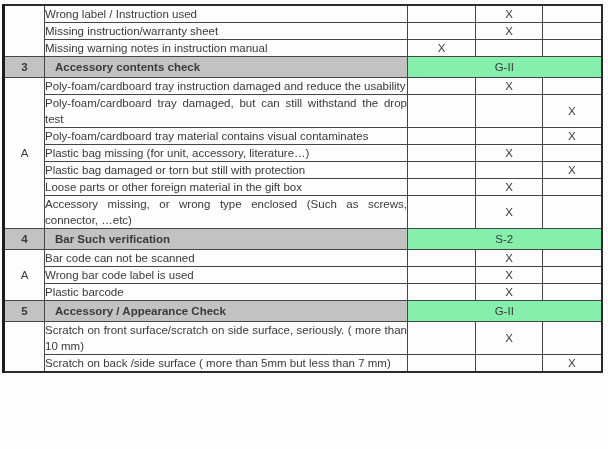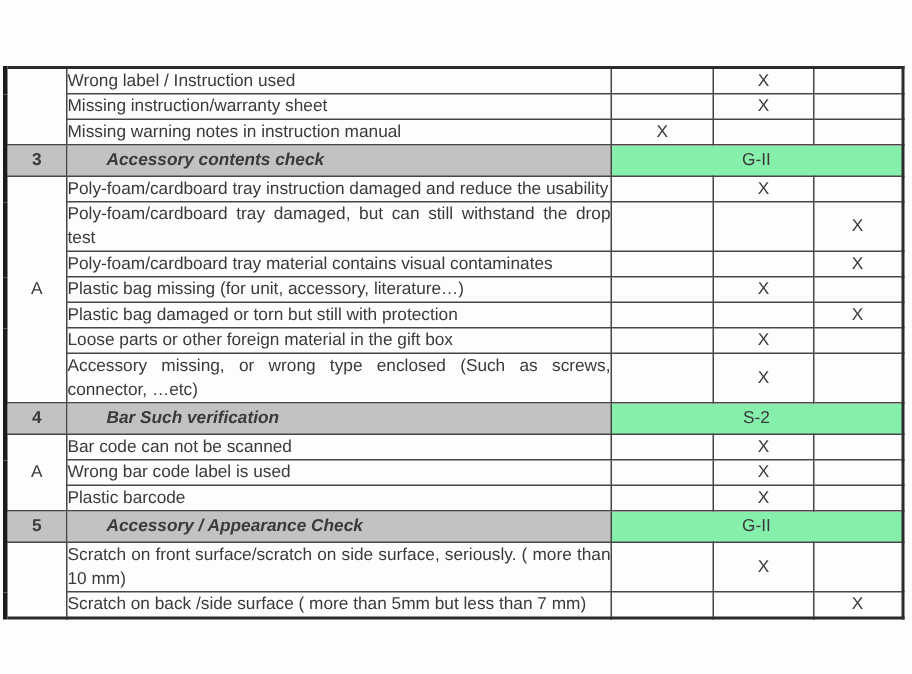--- a/index.html
+++ b/index.html
@@ -19,21 +19,20 @@
     position: absolute;
     left: 2px;
     top: 4px;
     width: 600px;
     border-collapse: collapse;
     table-layout: fixed;
     border-top: 2px solid #2b2b2b;
     border-right: 2px solid #2b2b2b;
     border-bottom: 2px solid #2b2b2b;
     border-left: 3px solid #1c1c1c;
-    margin-top: 40px;
   }
   table.checklist td {
     border: 1px solid #464646;
     color: #3a3a3a;
     font-size: 11.5px;
     padding: 0;
     vertical-align: middle;
     overflow: hidden;
   }
   td.num {
@@ -46,22 +45,21 @@
     line-height: 16px;
     padding: 2px 8px 2px 11px;
     height: 15px;
   }
   tr.section-row td {
     background: #c2c2c2;
     font-weight: bold;
     height: 16px;
   }
   tr.section-row td.title {
-    padding: 2px 8px 2px 26px;
-    font-style: italic;
+    padding: 2px 8px 2px 10px;
   }
   tr.section-row td.code {
     background: #86efac;
     font-weight: normal;
     text-align: center;
   }
   td.chk {
     text-align: center;
     font-size: 12px;
     line-height: 14px;

